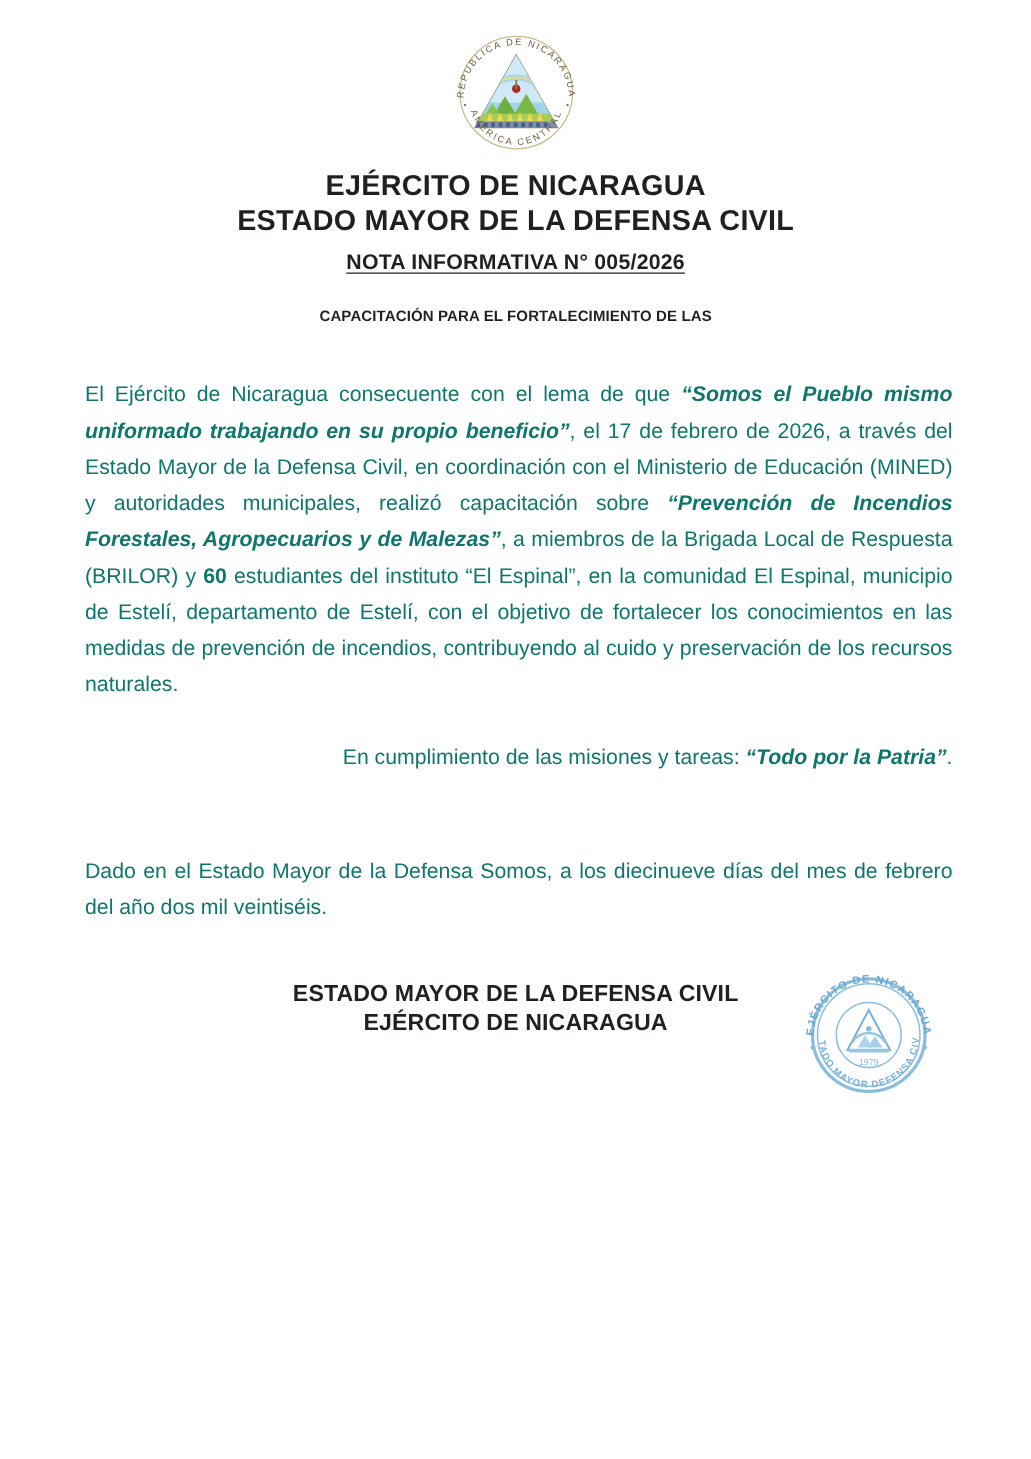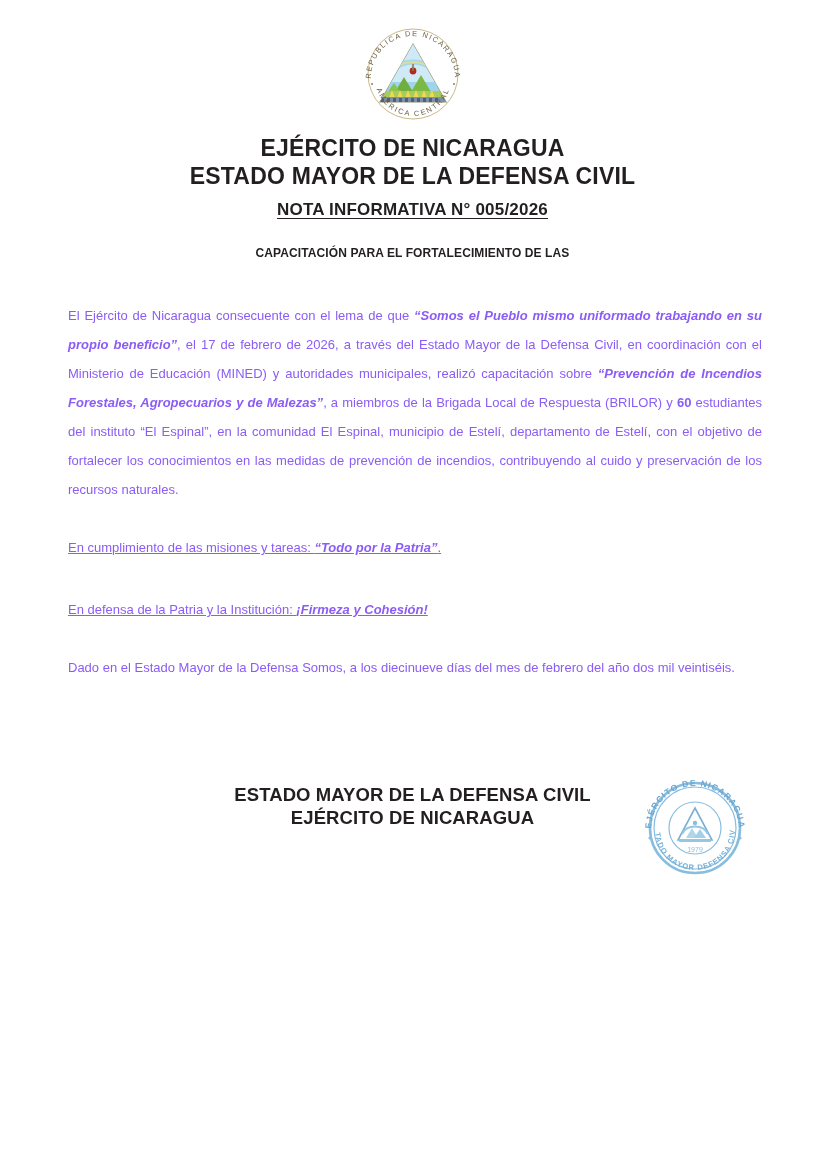--- a/index.html
+++ b/index.html
@@ -82,27 +82,27 @@
 
   
   .body-area {
     position: absolute;
     top: 301px;
     left: 68px;
     width: 694px;
   }
   p.para {
     margin: 0;
-    font-size: 13px;
+    font-size: 17px;
     line-height: 29px;
     text-align: justify;
     text-justify: inter-word;
-    color: #8b5cf6;
-  }
-  p.para.nojust { text-align: left; text-decoration: underline; }
+    color: #0f766e;
+  }
+  p.para.nojust { text-align: right; }
   .gap-1 { height: 29px; }
   .gap-2 { height: 33px; }
   .gap-3 { height: 29px; }
 
   b.q {
     font-weight: bold;
     font-style: italic;
   }
   b.n { font-weight: bold; font-style: normal; }
 
@@ -220,21 +220,20 @@
   <div class="body-area">
 
     <p class="para"><span>El Ejército de Nicaragua consecuente con el lema de que </span><b class="q">“Somos el Pueblo mismo uniformado trabajando en su propio beneficio”</b><span>, el 17 de febrero de 2026, a través del Estado Mayor de la Defensa Civil, en coordinación con el Ministerio de Educación (MINED) y autoridades municipales, realizó capacitación sobre </span><b class="q">“Prevención de Incendios Forestales, Agropecuarios y de Malezas”</b><span>, a miembros de la Brigada Local de Respuesta (BRILOR) y </span><b class="n">60</b><span> estudiantes del instituto “El Espinal”, en la comunidad El Espinal, municipio de Estelí, departamento de Estelí, con el objetivo de fortalecer los conocimientos en las medidas de prevención de incendios, contribuyendo al cuido y preservación de los recursos naturales.</span></p>
 
     <div class="gap-1"></div>
 
     <p class="para nojust"><span>En cumplimiento de las misiones y tareas: </span><b class="q">“Todo por la Patria”</b><span>.</span></p>
 
     <div class="gap-2"></div>
 
-    <p class="para nojust"><span>En defensa de la Patria y la Institución: </span><b class="q">¡Firmeza y Cohesión!</b></p>
 
     <div class="gap-3"></div>
 
     <p class="para">Dado en el Estado Mayor de la Defensa Somos, a los diecinueve días del mes de febrero del año dos mil veintiséis.</p>
   </div>
 
   <div class="sign-block">
     <span>ESTADO MAYOR DE LA DEFENSA CIVIL</span>
     <span class="sg2">EJÉRCITO DE NICARAGUA</span>
   </div>

